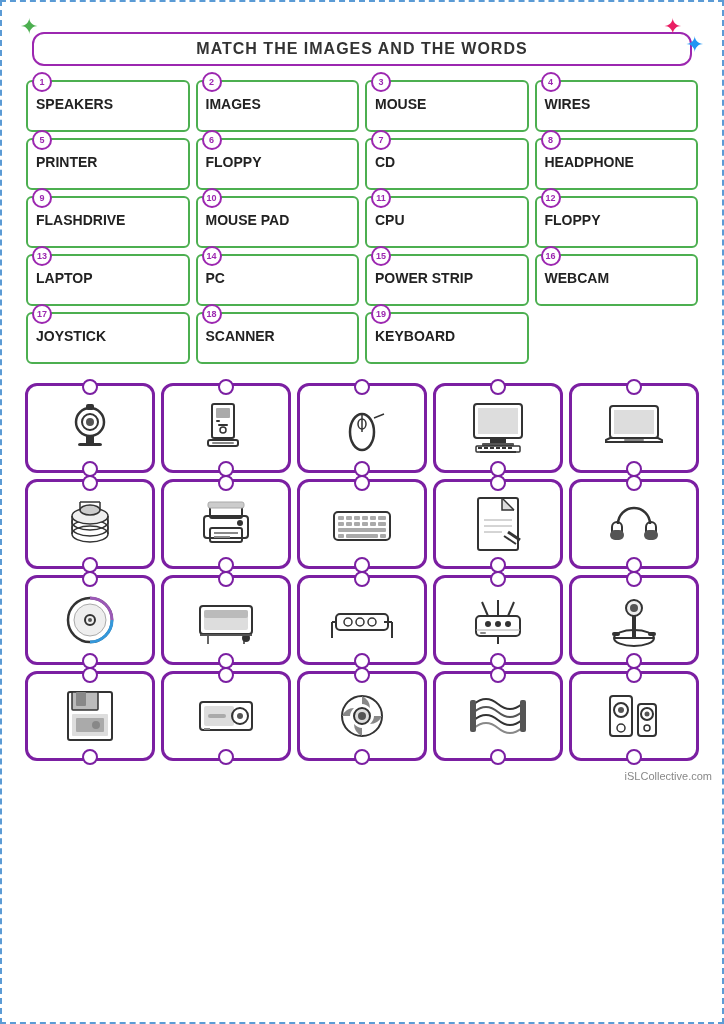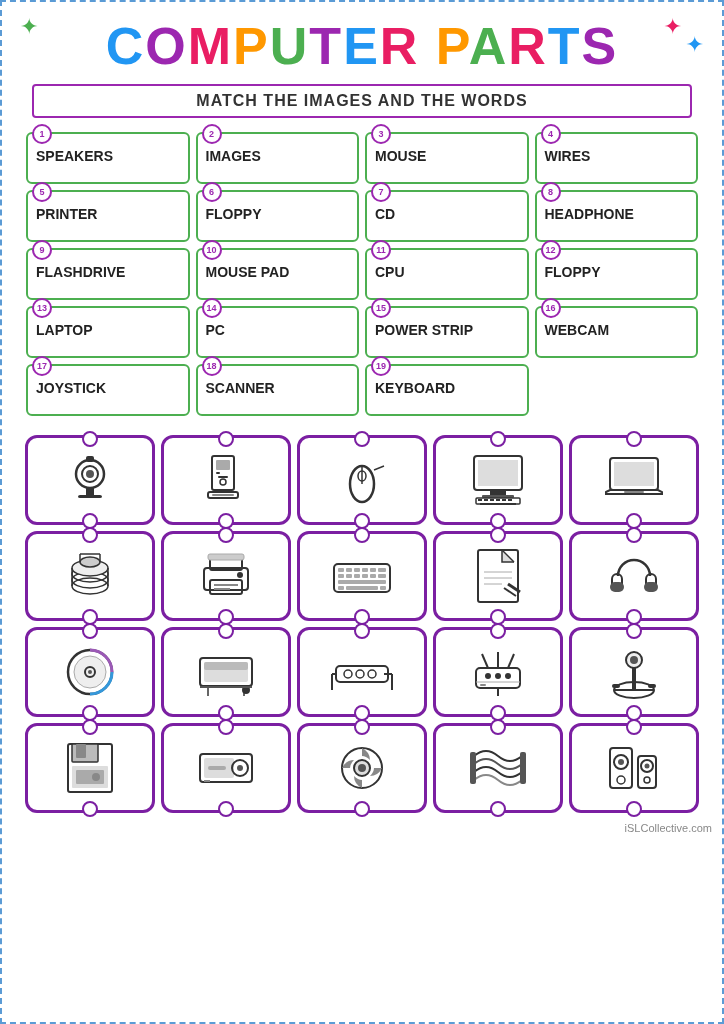--- a/index.html
+++ b/index.html
@@ -44,21 +44,21 @@
       font-size: 22px;
       position: absolute;
     }
     .star-tl { top: 2px; left: 8px; color: #4CAF50; }
     .star-tr1 { top: 2px; right: 30px; color: #E91E63; }
     .star-tr2 { top: 20px; right: 8px; color: #2196F3; }
 
     
     .instruction-box {
       border: 2px solid #9C27B0;
-      border-radius: 4px;
+      border-radius: 12px;
       text-align: center;
       padding: 6px 10px;
       margin: 8px 20px;
       font-size: 16px;
       font-weight: bold;
       letter-spacing: 1px;
       color: #333;
     }
 
     
@@ -156,23 +156,20 @@
       text-align: right;
       padding-left: 14px;
       padding-bottom: 4px;
     }
   </style>
 </head>
 <body>
 
 <div class="title-row">
   <span class="star star-tl">✦</span>
-  <span class="title-text">
-    <span>C</span><span>O</span><span>M</span><span>P</span><span>U</span><span>T</span><span>E</span><span>R</span>&nbsp;<span>P</span><span>A</span><span>R</span><span>T</span><span>S</span>
-  </span>
   <span class="star star-tr1">✦</span>
   <span class="star star-tr2">✦</span>
 </div>
 
 <div class="instruction-box">
   <span>MATCH THE IMAGES AND THE WORDS</span>
 </div>
 
 <div class="word-grid" id="word-grid">
     <div class="word-item">

